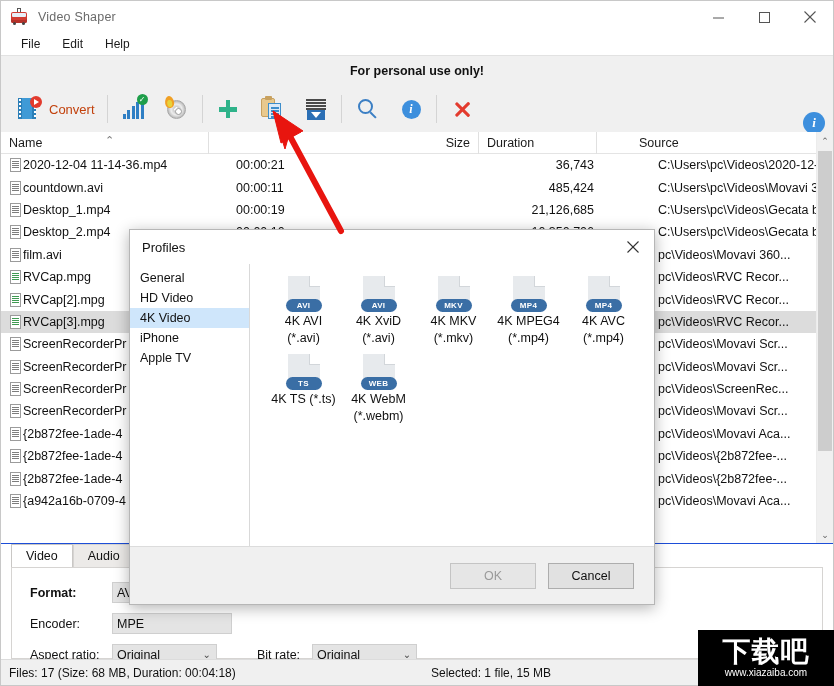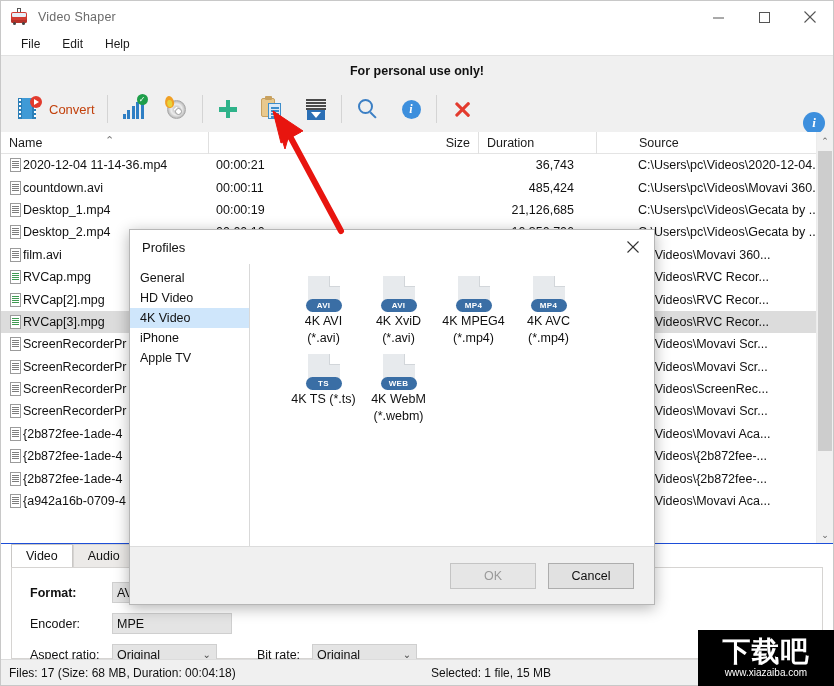--- a/index.html
+++ b/index.html
@@ -203,21 +203,21 @@
   .sort-caret{
     position:absolute; left:104px; top:-3px; font-size:11px; color:#7a7a7a;
   }
   .rows { position:relative; }
   .row {
     height:22.4px; display:flex; align-items:center; font-size:12.5px; color:#111;
   }
   .row.sel { background:#dcdcdc; }
   .c-name { width:207px; display:flex; align-items:flex-start; gap:2px; padding-left:9px;
             white-space:nowrap; overflow:hidden; }
-  .c-dur  { width:118px; padding-left:8px; }
+  .c-dur  { width:118px; padding-left:8px;margin-left:20px; }
   .c-size { width:270px; text-align:right; padding-right:22px; }
   .c-src  { flex:1; padding-left:42px; white-space:nowrap; overflow:hidden; }
 
   .fileicon{ width:11px; height:14px; position:relative; flex:0 0 11px; }
   .fileicon .pg{
     position:absolute; inset:0; background:#fff; border:1px solid #9b9b9b;
   }
   .fileicon .strip{
     position:absolute; left:1.5px; top:2px; width:7px; height:9px; background:#7d7d7d;
   }
@@ -274,21 +274,21 @@
     display:flex; flex-direction:column; z-index:50;
   }
   .dlg-title {
     height:34px; flex:0 0 34px; display:flex; align-items:center;
     padding-left:12px; font-size:13px; color:#111; background:#fff;
   }
   .dlg-close {
     margin-left:auto; width:42px; height:34px; display:flex;
     align-items:center; justify-content:center; color:#333;
   }
-  .dlg-body { flex:1 1 auto; display:flex; min-height:0; background:#fff;gap:20px; }
+  .dlg-body { flex:1 1 auto; display:flex; min-height:0; background:#fff; }
   .dlg-left {
     width:120px; flex:0 0 120px; border-right:1px solid #d9d9d9; padding-top:4px;
   }
   .cat { height:20px; line-height:20px; padding-left:10px; font-size:12.5px; color:#111; }
   .cat.sel { background:#cfe6fb; }
   .dlg-right { flex:1 1 auto; padding:12px 0 0 16px; display:flex; flex-wrap:wrap;
                align-content:flex-start; }
   .prof { width:75px; text-align:center; margin-bottom:8px; }
   .prof .pic { width:75px; height:36px; position:relative; }
   .pdoc {
@@ -719,20 +719,28 @@
             <div class="pic">
               <span class="pdoc"></span>
               <span class="pbadge">AVI</span>
             </div>
             <div class="nm">4K XviD</div>
             <div class="nm">(*.avi)</div>
           </div>
           <div class="prof">
             <div class="pic">
               <span class="pdoc"></span>
+              <span class="pbadge">MKV</span>
+            </div>
+            <div class="nm">4K MKV</div>
+            <div class="nm">(*.mkv)</div>
+          </div>
+          <div class="prof">
+            <div class="pic">
+              <span class="pdoc"></span>
               <span class="pbadge">MP4</span>
             </div>
             <div class="nm">4K MPEG4</div>
             <div class="nm">(*.mp4)</div>
           </div>
           <div class="prof">
             <div class="pic">
               <span class="pdoc"></span>
               <span class="pbadge">MP4</span>
             </div>

